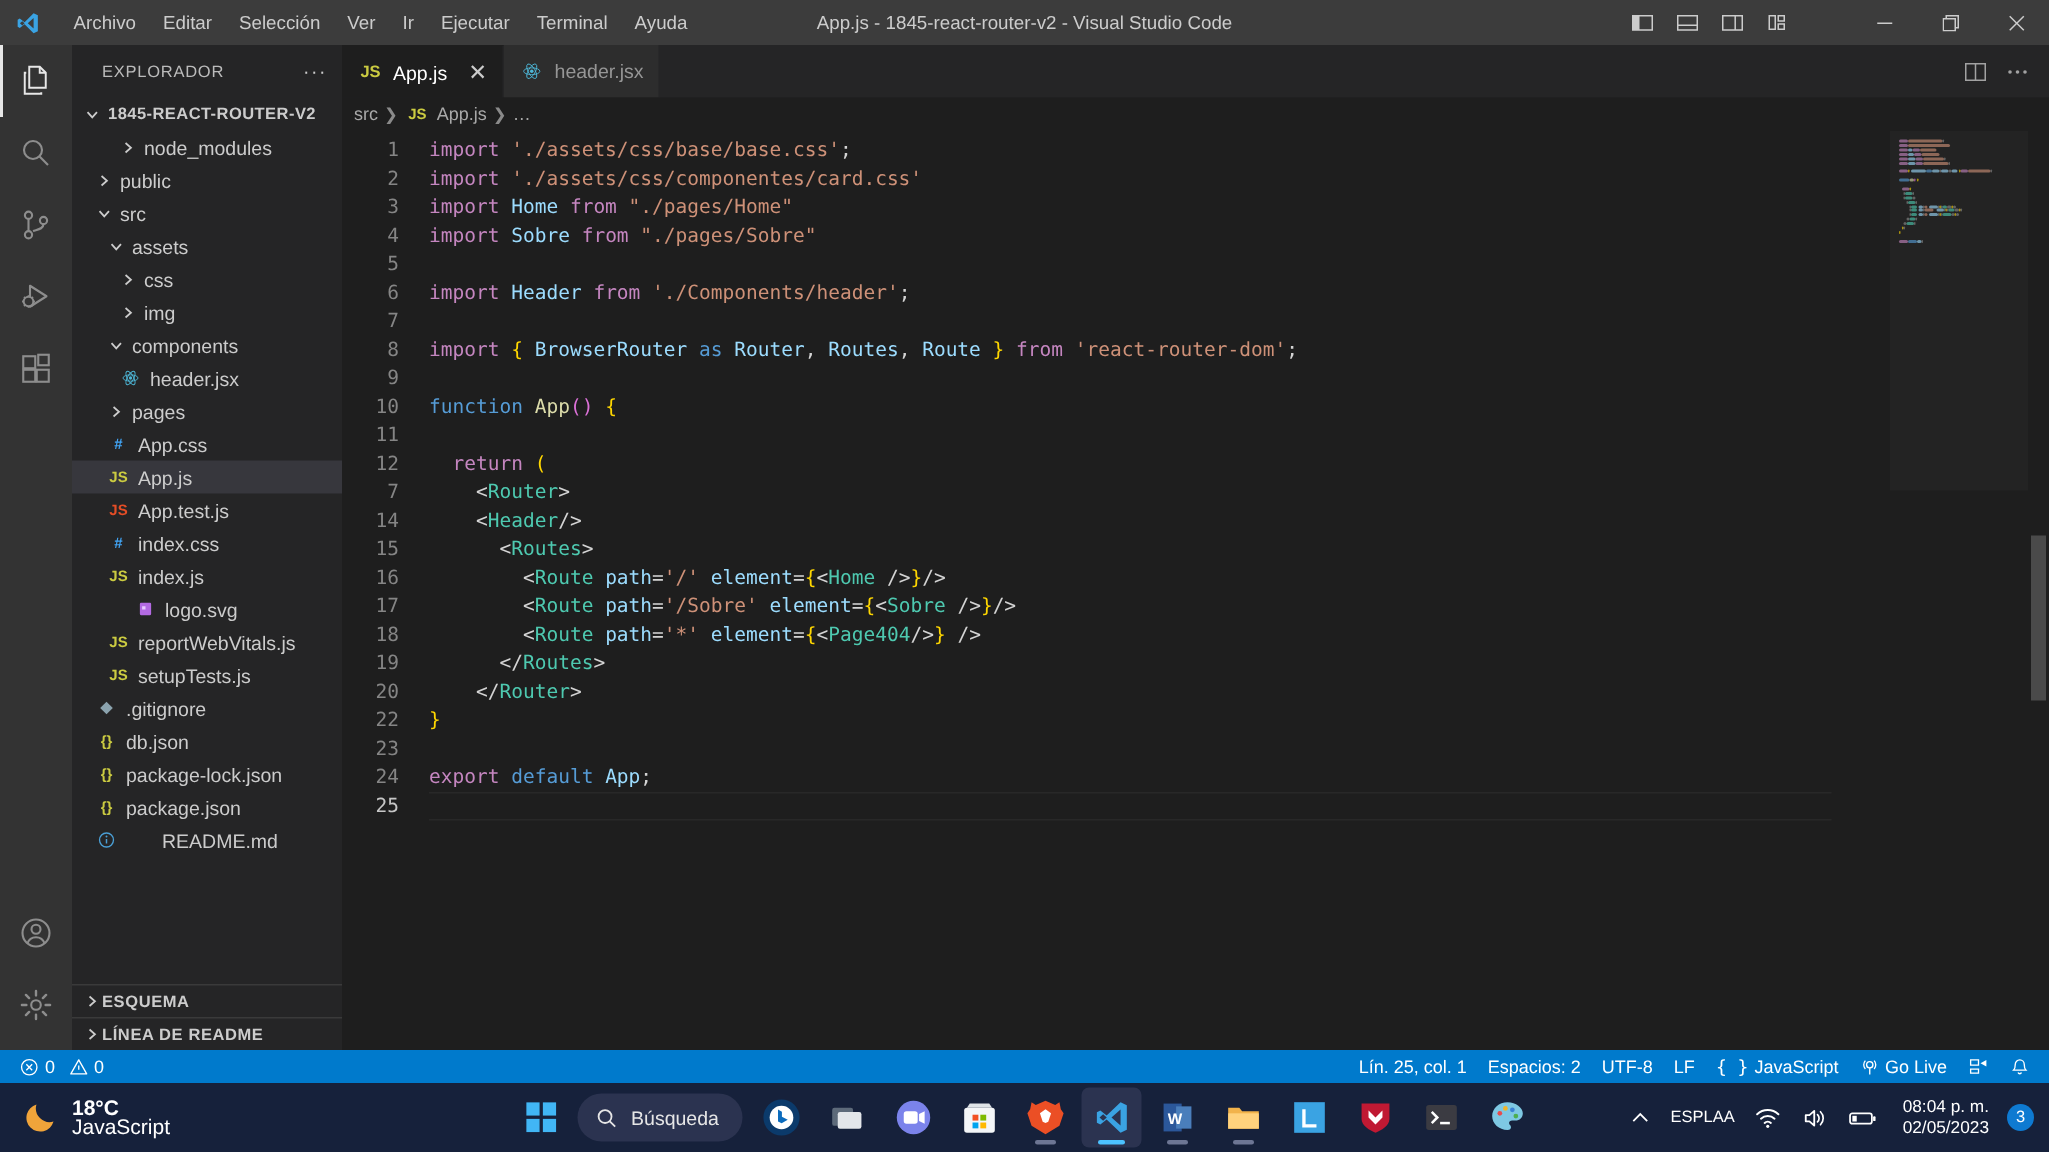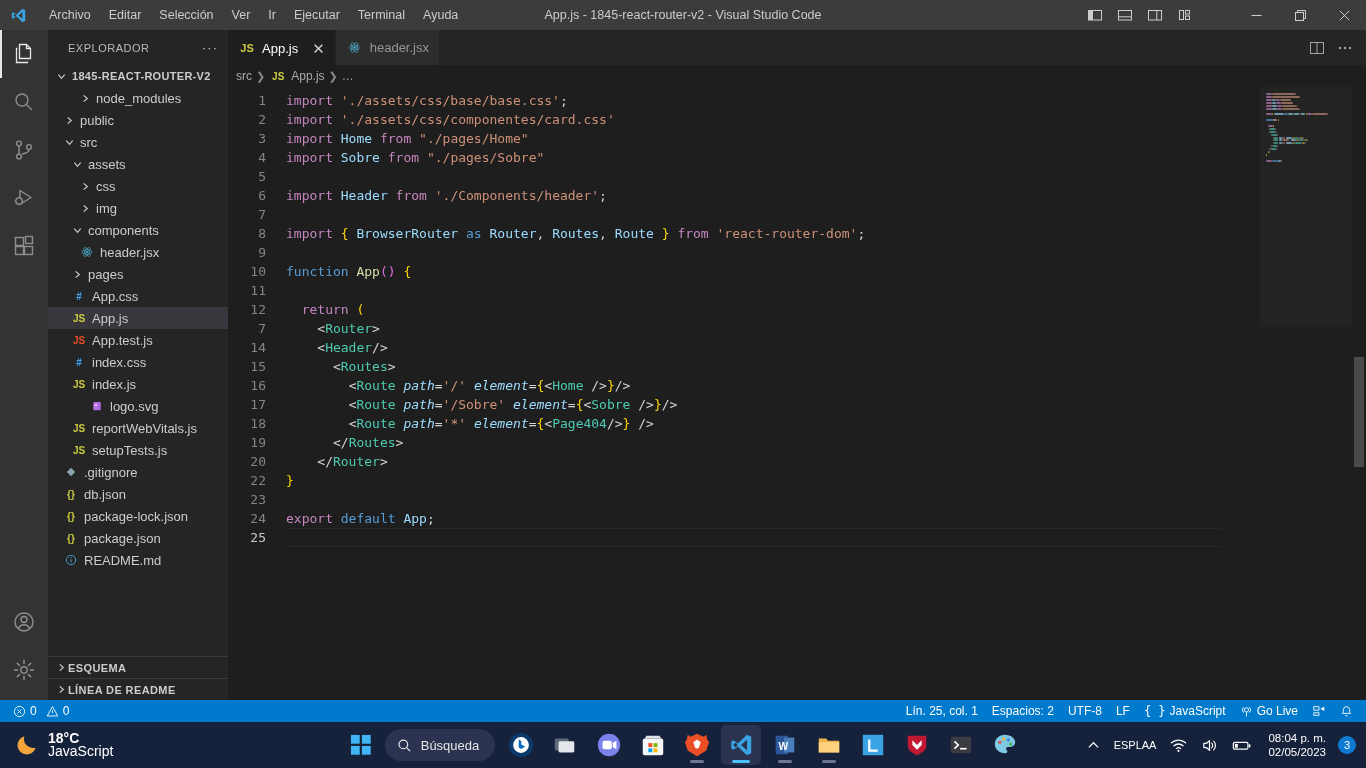--- a/index.html
+++ b/index.html
@@ -111,21 +111,21 @@
   
   .t-kw    { color: #c586c0; }  
   .t-kw2   { color: #569cd6; }  
   .t-str   { color: #ce9178; }
   .t-id    { color: #9cdcfe; }
   .t-fn    { color: #dcdcaa; }
   .t-tag   { color: #4ec9b0; }
   .t-punct { color: #d4d4d4; }
   .t-brace { color: #ffd700; }
   .t-brace2{ color: #da70d6; }
-  .t-attr  { color: #9cdcfe; font-style: italic; }
+  .t-attr  { color: #9cdcfe; }
   .t-plain { color: #d4d4d4; }
 
   .minimap { position: absolute; right: 14px; top: 0; width: 92px; bottom: 0; }
   .mm-line { position: absolute; height: 2px; border-radius: 1px; }
   .mm-slider { position: absolute; right: 0; top: 0; width: 92px; height: 240px; background: rgba(255,255,255,.025); }
   .editor-scrollbar { position: absolute; right: 0; top: 0; width: 14px; bottom: 0; }
   .scroll-thumb { position: absolute; right: 2px; top: 270px; width: 10px; height: 110px; background: #4a4a4a; border-radius: 0; }
 
   
   .statusbar {
@@ -453,21 +453,21 @@
                 <span style="color:#cbcb41;font-size:10px;font-weight:bold">{}</span>
               </span>
               <span class="lbl">package-lock.json</span>
             </div>
             <div class="row" style="padding-left: 14px;">
               <span class="fi">
                 <span style="color:#cbcb41;font-size:10px;font-weight:bold">{}</span>
               </span>
               <span class="lbl">package.json</span>
             </div>
-            <div class="row" style="padding-left: 14px;">
+            <div class="row" style="padding-left: 14px; gap: 24px;">
               <span class="fi">
                 <svg width="12" height="12" viewBox="0 0 16 16">
                   <circle cx="8" cy="8" r="6.2" fill="none" stroke="#4a9fd5" stroke-width="1.2"></circle>
                   <line x1="8" y1="7" x2="8" y2="11.2" stroke="#4a9fd5" stroke-width="1.3"></line>
                   <circle cx="8" cy="4.9" r="0.85" fill="#4a9fd5"></circle>
                 </svg>
               </span>
               <span class="lbl">README.md</span>
             </div>
           </div>

